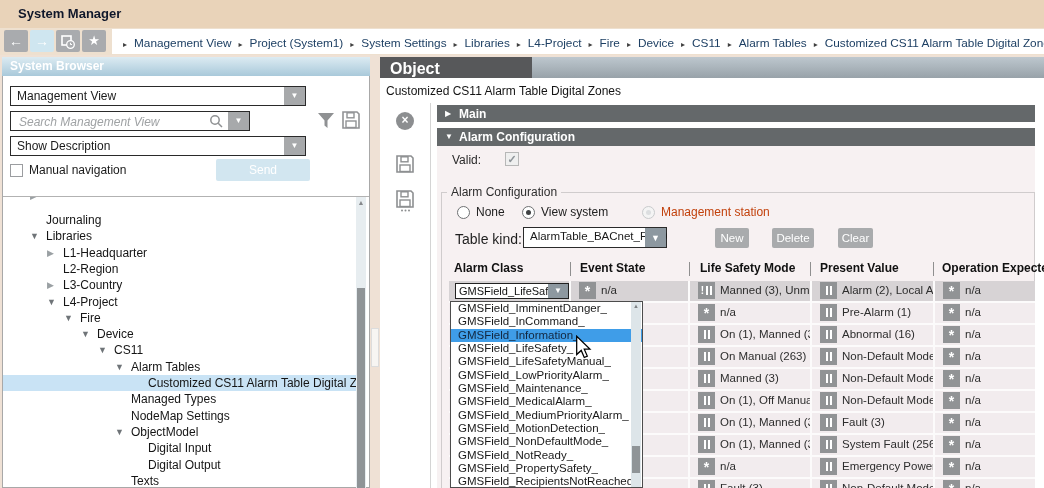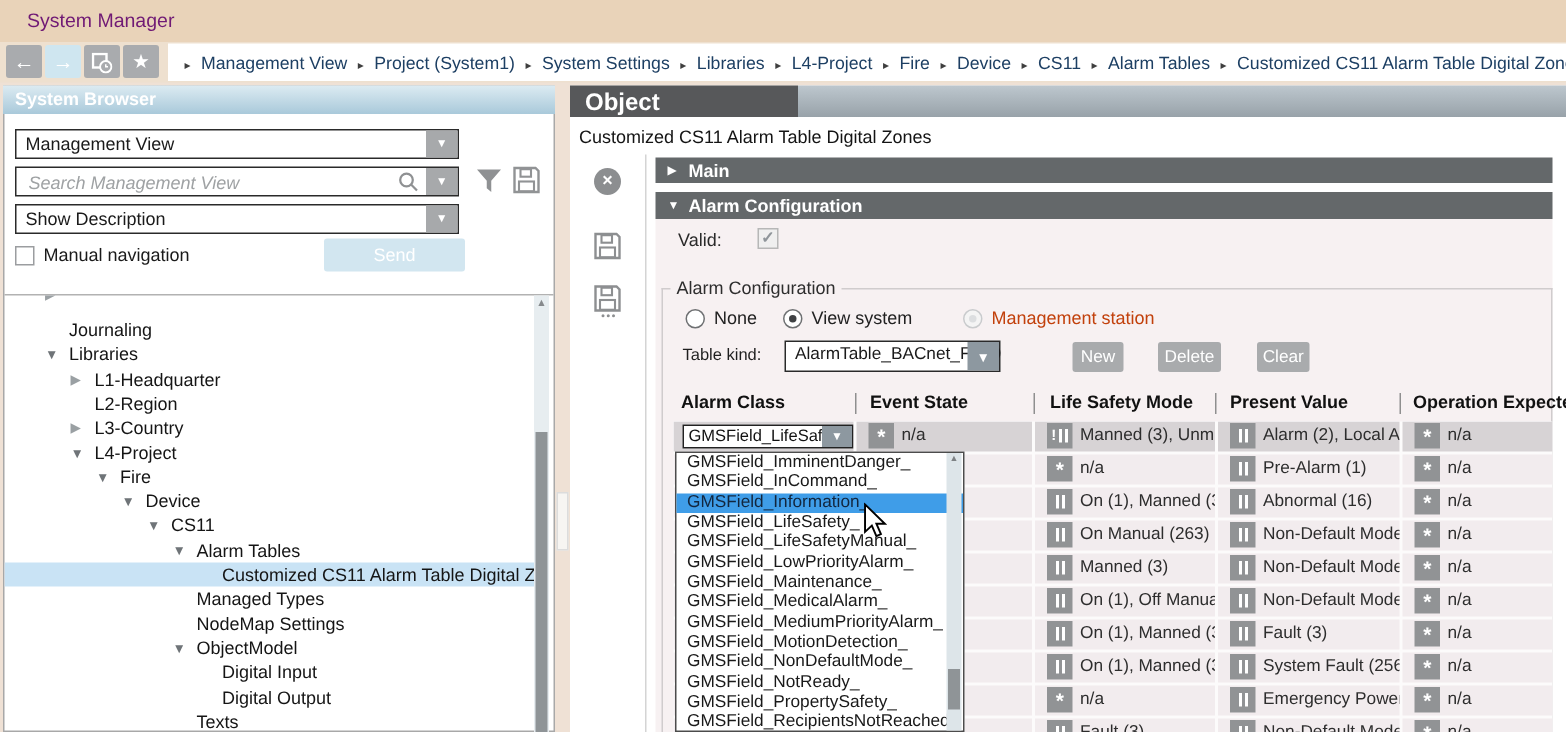--- a/index.html
+++ b/index.html
@@ -1,36 +1,36 @@
 <!DOCTYPE html>
 <html><head>
 <meta charset="utf-8">
 <style>
   html,body{margin:0;padding:0;}
   .app{position:relative;width:1044px;height:488px;background:#efe1d5;font-family:"Liberation Sans",sans-serif;overflow:hidden;}
 
   
   .titlebar{position:absolute;left:0;top:0;width:1044px;height:28px;background:#e9d3b9;}
-  .titlebar span{position:absolute;left:18px;top:6px;font-size:13px;color:#701a75;}
+  .titlebar span{position:absolute;left:18px;top:6px;font-size:13px;color:#0f172a;font-weight:bold;}
   .toolbar{position:absolute;left:0;top:28px;width:1044px;height:27px;background:#eee0cf;}
   .tbtn{position:absolute;top:30px;width:24px;height:22px;background:#a9abae;color:#fff;text-align:center;line-height:22px;font-size:14px;border-radius:2px;}
   .tbtn.b1{left:4px}.tbtn.b2{left:30px;background:#cfe6f0}.tbtn.b3{left:56px}.tbtn.b4{left:82px;font-size:13px}
   .crumbbar{position:absolute;left:112px;top:29px;width:932px;height:25px;background:#fff;white-space:nowrap;overflow:hidden;line-height:25px;padding-left:4px;box-sizing:border-box;}
   .crumb-sep{color:#3f3f3f;font-size:8px;margin:0 7px;}
   .crumb-item{color:#1d3f63;font-size:11.8px;}
 
   
   .panel-sb{position:absolute;left:2px;top:57px;width:368px;height:431px;background:#fff;border:1px solid #a8a8a8;box-sizing:border-box;}
   .sb-header{position:absolute;left:2px;top:57px;width:368px;height:19px;background:linear-gradient(#dcebf2,#a9c9da);}
   .sb-header span{position:absolute;left:8px;top:2px;color:#fff;font-weight:bold;font-size:12px;}
   .combo{position:absolute;height:20px;background:#fff;border:1px solid #2a2a2a;box-sizing:border-box;}
   .combo-text{position:absolute;left:6px;top:2px;font-size:12px;color:#1a1a1a;white-space:nowrap;}
   .combo-btn{position:absolute;right:0;top:0;width:21px;height:100%;background:#a7a9ab;color:#fff;font-size:8px;text-align:center;line-height:18px;}
   #viewCombo{left:10px;top:86px;width:296px;}
-  #searchBox{left:10px;top:111px;width:296px;}
+  #searchBox{left:10px;top:111px;width:240px;}
   #descCombo{left:10px;top:136px;width:296px;}
   #searchBox input{position:absolute;left:6px;top:1px;width:225px;height:16px;border:none;outline:none;background:transparent;font-family:"Liberation Sans",sans-serif;font-size:12px;font-style:italic;color:#555;}
   #searchBox input::placeholder{color:#9fa2a4;font-style:italic;}
   .search-glyph{position:absolute;right:25px;top:2px;}
   .icon-filter{position:absolute;left:316px;top:112px;}
   .icon-save-sb{position:absolute;left:341px;top:110px;}
   .cb{position:absolute;left:10px;top:164px;width:13px;height:13px;border:1px solid #9b9da0;background:#fff;box-sizing:border-box;}
   .cb-label{position:absolute;left:29px;top:163px;font-size:12px;color:#1a1a1a;}
   .send-btn{position:absolute;left:216px;top:159px;width:94px;height:22px;background:#d2e6f0;color:#fff;font-size:12px;text-align:center;line-height:22px;border-radius:2px;}
   .tree-sep{position:absolute;left:3px;top:196px;width:366px;height:1px;background:#b2b2b2;}
@@ -67,21 +67,21 @@
   .valid-label{position:absolute;left:452px;top:153px;font-size:12px;color:#2a2a2a;}
   .valid-check{position:absolute;left:505px;top:152px;width:14px;height:14px;background:#efefef;border:1px solid #b7b7b7;box-sizing:border-box;color:#8f959a;font-size:11px;line-height:12px;text-align:center;font-weight:bold;}
   .groupbox{position:absolute;left:441px;top:192px;width:594px;height:296px;border:1px solid #d0cccd;border-bottom:none;box-sizing:border-box;}
   .group-label{position:absolute;left:447px;top:185px;font-size:12px;color:#2e2e2e;background:#f7f1f2;padding:0 4px;}
   .radio{position:absolute;top:206px;width:13px;height:13px;border-radius:50%;background:#fff;border:1px solid #6f7173;box-sizing:border-box;}
   .radio.on::after{content:'';position:absolute;left:3px;top:3px;width:5px;height:5px;border-radius:50%;background:#3f4143;}
   .radio.disabled{border-color:#c9cbcd;background:#f4f4f4;}
   .radio.disabled::after{content:'';position:absolute;left:3px;top:3px;width:5px;height:5px;border-radius:50%;background:#dcdee0;}
   .radio-label{position:absolute;top:205px;font-size:12px;color:#222;}
   .radio-label.disabled{color:#c2410c;}
-  .tk-label{position:absolute;left:455px;top:231px;font-size:11px;color:#1f1f1f;}
+  .tk-label{position:absolute;left:455px;top:231px;font-size:14px;color:#1f1f1f;}
   #tkCombo{left:523px;top:227px;width:144px;height:21px;}
   #tkCombo .combo-btn{background:#8d98a0;font-size:9px;line-height:20px;}
   #tkCombo .combo-text{font-size:11.5px;}
   .act-btn{position:absolute;top:228px;height:20px;background:#a9abad;color:#fff;font-size:11.5px;text-align:center;line-height:20px;border-radius:2px;}
 
   
   .th{position:absolute;top:261px;font-size:12px;font-weight:bold;color:#111;white-space:nowrap;}
   .th-sep{position:absolute;top:262px;width:1px;height:14px;background:#8f8f8f;}
   .rows{position:absolute;left:449px;top:281px;width:586px;height:207px;background:#fcfbfb;overflow:hidden;}
   .trow{position:absolute;left:0;width:586px;height:20px;}

